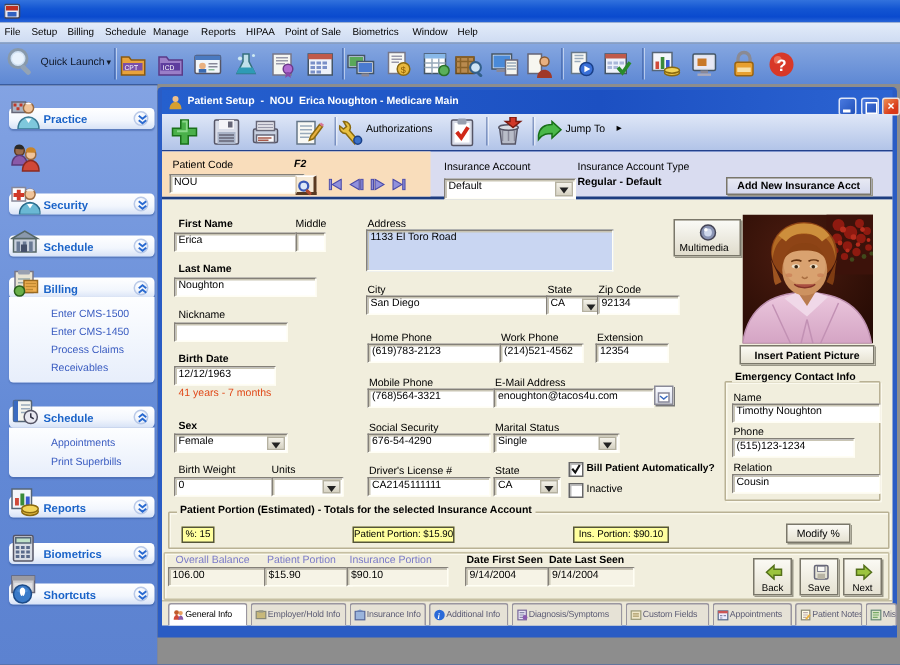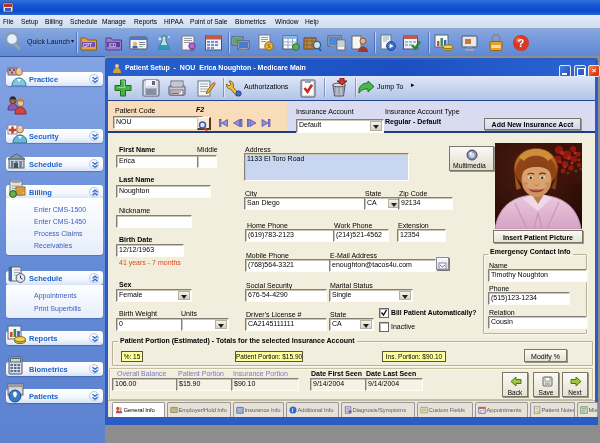--- a/index.html
+++ b/index.html
@@ -375,21 +375,21 @@
         <rect x="3.5" y="11" width="2.4" height="2"></rect>
         <rect x="7" y="11" width="2.4" height="2"></rect>
         <rect x="10.5" y="11" width="2.4" height="2"></rect>
         <rect x="3.5" y="14" width="2.4" height="2"></rect>
         <rect x="7" y="14" width="2.4" height="2"></rect>
         <rect x="10.5" y="14" width="2.4" height="2"></rect>
       </g>
     </svg>
 
   <div class="sbar" style="top:332px">
-      <span class="txt">Patients</span>
+      <span class="txt">Shortcuts</span>
       <div class="chev">
         <svg width="8" height="8" viewBox="0 0 8 8">
           <path d="M1.5 1.2 l2.5 2 2.5-2 M1.5 4.2 l2.5 2 2.5-2" stroke="#2a6ad0" stroke-width="1.3" fill="none"></path>
         </svg>
       </div>
     </div>
   <svg class="sicon" style="top:326px" viewBox="0 0 20 20">
       <rect x="1" y="1" width="15" height="11" fill="#c8c8cc" stroke="#667"></rect>
       <rect x="1" y="1" width="15" height="3" fill="#9a9aa2"></rect>
       <rect x="2.5" y="5.5" width="12" height="5" fill="#e0e0e4"></rect>

